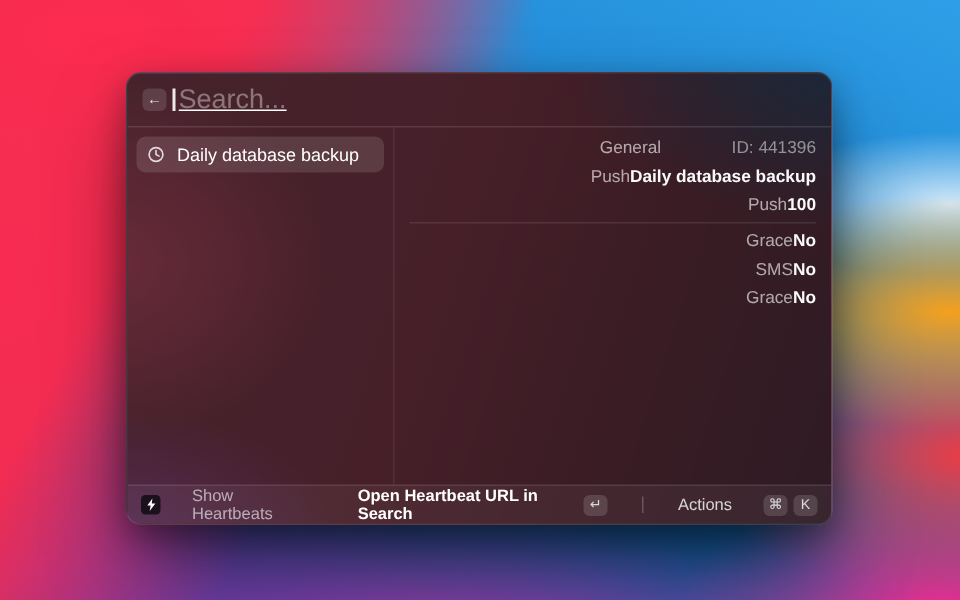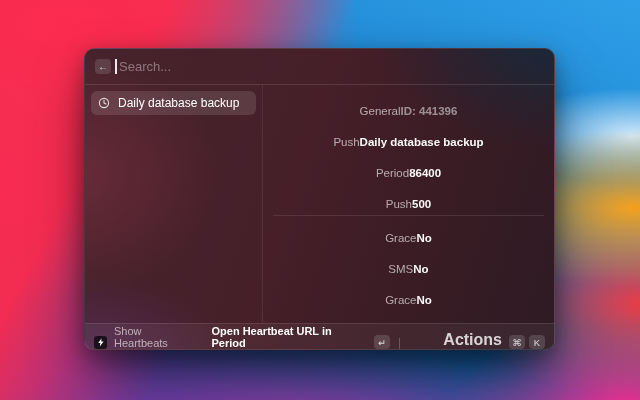--- a/index.html
+++ b/index.html
@@ -41,60 +41,60 @@
   
   .header{height:35px;flex:0 0 auto;display:flex;align-items:center;padding:0 10px;}
   .back-btn{
     width:16px;height:15px;border-radius:4px;background:rgba(255,255,255,0.13);
     color:rgba(255,255,255,0.85);font-size:10px;line-height:15px;text-align:center;
     flex:0 0 auto;cursor:default;
   }
   .caret{width:2px;height:15px;background:rgba(255,255,255,0.9);margin-left:4px;flex:0 0 auto;}
   .search-input{
     flex:1;margin-left:2px;background:transparent;border:none;outline:none;
-    font-family:inherit;font-size:13px;color:#fff;padding:0;caret-color:#fff;
+    font-family:inherit;font-size:18px;color:#fff;padding:0;caret-color:#fff;text-decoration:underline;
   }
   .search-input::placeholder{color:rgba(255,255,255,0.38);}
   .hdivider{height:1px;background:rgba(255,255,255,0.12);flex:0 0 auto;}
   
   .content{flex:1;display:flex;min-height:0;}
   .sidebar{width:177px;flex:0 0 auto;padding:6px;box-sizing:border-box;}
   .sidebar-item{
     height:24px;border-radius:6px;display:flex;align-items:center;gap:8px;
     padding:0 7px;color:#fff;font-size:12px;cursor:default;
   }
   .sidebar-item.selected{background:rgba(255,255,255,0.12);}
   .icon-12{width:12px;height:12px;flex:0 0 auto;display:block;opacity:0.9;}
   .vdivider{width:1px;background:rgba(255,255,255,0.08);flex:0 0 auto;}
   .detail{flex:1;padding:4px 10px;box-sizing:border-box;overflow:hidden;}
-  .drow{height:19px;display:flex;align-items:center;justify-content:center;font-size:11.5px;margin-top:12px;}
+  .drow{height:19px;display:flex;align-items:center;justify-content:flex-end;font-size:11.5px;}
   .dlabel{color:rgba(255,255,255,0.62);}
   .dvalue{color:#fafafa;font-weight:700;}
-  .dvalue.muted{color:rgba(255,255,255,0.5);font-weight:700;}
+  .dvalue.muted{color:rgba(255,255,255,0.5);font-weight:400;padding-left:47px;}
   .section-divider{height:1px;background:rgba(255,255,255,0.1);margin:2px 0;}
   
   .footer{
-    height:25px;flex:0 0 auto;display:flex;align-items:flex-end;gap:7px;
+    height:25px;flex:0 0 auto;display:flex;align-items:center;gap:21px;
     padding:0 9px;border-top:1px solid rgba(255,255,255,0.1);
     background:rgba(255,255,255,0.05);
   }
   .ext-icon{
     width:13px;height:13px;border-radius:3px;background:rgba(16,12,20,0.85);
     display:flex;align-items:center;justify-content:center;flex:0 0 auto;
   }
   .footer-label{font-size:11px;color:rgba(255,255,255,0.6);}
   .spacer{flex:1;}
   .primary-label{font-size:11px;font-weight:700;color:#fff;}
   .key{
     min-width:10px;height:14px;padding:0 3px;border-radius:4px;
     background:rgba(255,255,255,0.14);color:rgba(255,255,255,0.78);
     font-size:9.5px;display:flex;align-items:center;justify-content:center;
   }
   .footer-vdiv{width:1px;height:11px;background:rgba(255,255,255,0.22);margin:0 2px;}
-  .actions-label{font-size:16px;font-weight:700;color:rgba(255,255,255,0.8);margin-left:34px;}
+  .actions-label{font-size:11px;font-weight:400;color:rgba(255,255,255,0.8);}
   .keys-group{display:flex;gap:4px;align-items:center;}
 </style>
 </head>
 <body>
 
 <div class="wallpaper"></div>
 
 <div class="window">
 
   <div class="header">
@@ -124,26 +124,22 @@
 
       <div class="drow">
         <span class="dlabel">General</span>
         <span class="dvalue muted">ID: 441396</span>
       </div>
       <div class="drow">
         <span class="dlabel">Push</span>
         <span class="dvalue">Daily database backup</span>
       </div>
       <div class="drow">
-        <span class="dlabel">Period</span>
-        <span class="dvalue">86400</span>
-      </div>
-      <div class="drow">
         <span class="dlabel">Push</span>
-        <span class="dvalue">500</span>
+        <span class="dvalue">100</span>
       </div>
 
       <div class="section-divider"></div>
 
       <div class="drow">
         <span class="dlabel">Grace</span>
         <span class="dvalue">No</span>
       </div>
       <div class="drow">
         <span class="dlabel">SMS</span>
@@ -159,21 +155,21 @@
 
   <div class="footer">
     <div class="ext-icon">
       <svg width="8" height="9" viewBox="0 0 8 9">
         <path d="M4.6 0.3 L1.2 5.0 L3.4 5.0 L2.8 8.6 L6.6 3.6 L4.2 3.6 Z" fill="#ffffff"></path>
       </svg>
     </div>
     <span class="footer-label">Show Heartbeats</span>
     <div class="spacer"></div>
 
-    <span class="primary-label">Open Heartbeat URL in Period</span>
+    <span class="primary-label">Open Heartbeat URL in Search</span>
     <span class="key">↵</span>
 
     <div class="footer-vdiv"></div>
 
     <span class="actions-label">Actions</span>
     <div class="keys-group">
       <span class="key">⌘</span>
       <span class="key">K</span>
     </div>
   </div>

